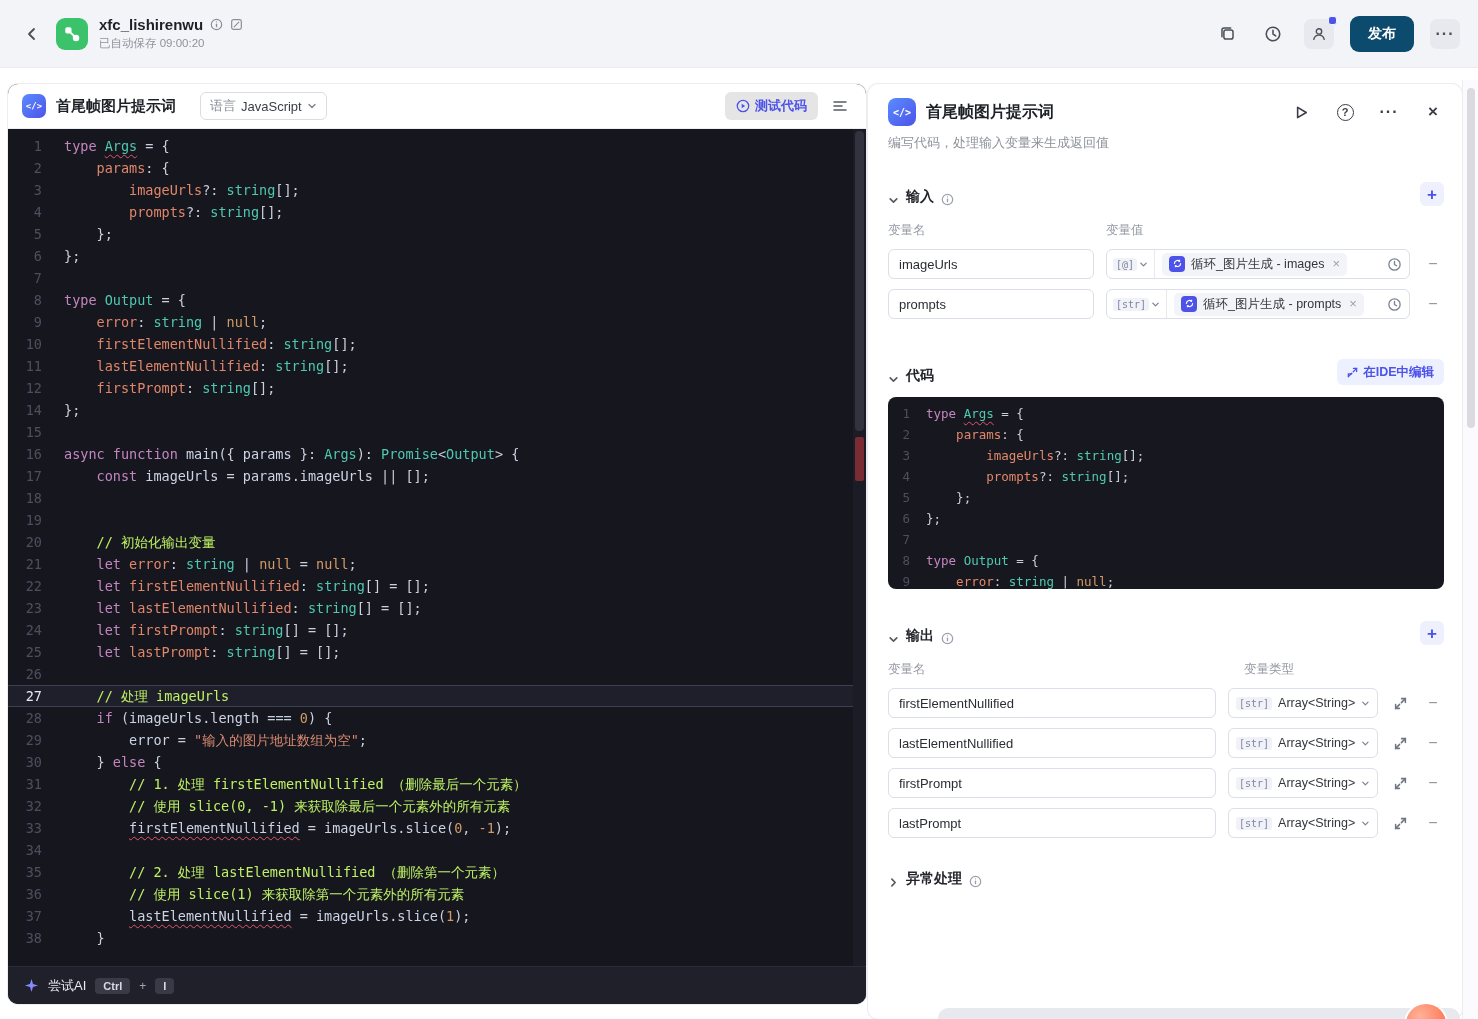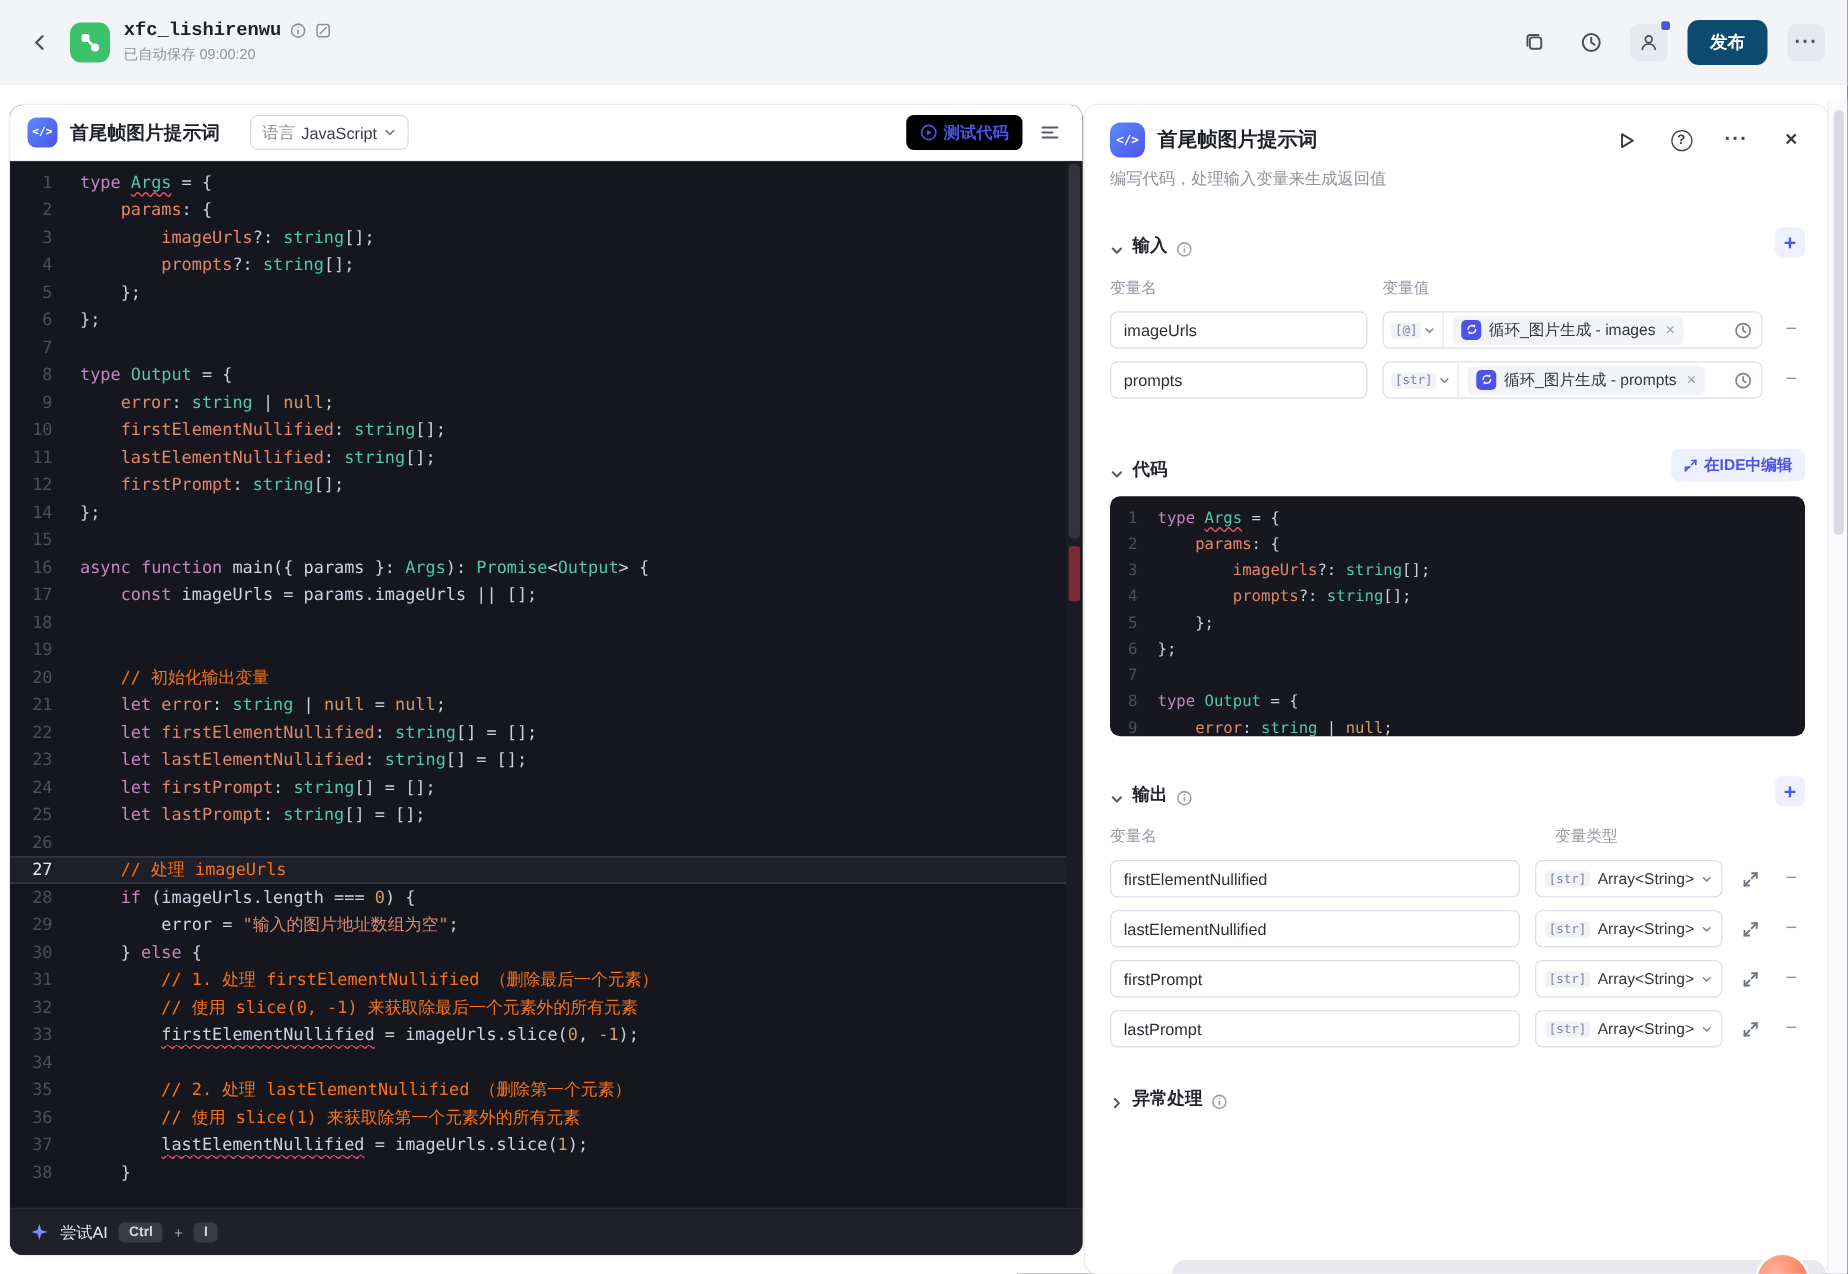--- a/index.html
+++ b/index.html
@@ -7,51 +7,51 @@
   body{font-family:"Liberation Sans","DejaVu Sans",sans-serif;background:#ffffff;position:relative;color:#23252b;}
   svg{display:block;}
   button{border:none;background:transparent;cursor:pointer;font-family:inherit;}
   input{font-family:inherit;outline:none;}
 
   
   .topbar{position:absolute;left:0;top:0;width:1478px;height:68px;background:#f3f4f7;border-bottom:1px solid #ebecf0;display:flex;align-items:center;padding:0 18px;}
   .back-btn{width:28px;height:28px;display:flex;align-items:center;justify-content:center;border-radius:6px;color:#494e57;}
   .app-logo{width:32px;height:32px;border-radius:9px;background:#3bc26b;display:flex;align-items:center;justify-content:center;margin-left:10px;}
   .title-block{margin-left:11px;display:flex;flex-direction:column;gap:3px;}
-  .title-row{display:flex;align-items:center;gap:7px;font-family:Liberation Mono, monospace;}
+  .title-row{display:flex;align-items:center;gap:7px;}
   .doc-title{font-size:15px;font-weight:700;color:#1d2026;}
   .t-icon{color:#8b9097;display:flex;align-items:center;}
   .autosave{font-size:11.5px;color:#8d929b;}
   .topbar-right{margin-left:auto;display:flex;align-items:center;gap:16px;}
   .tb-icon{color:#494e57;display:flex;align-items:center;justify-content:center;width:30px;height:30px;border-radius:7px;}
   .tb-boxed{background:#e8e9ee;position:relative;}
   .tb-badge{position:absolute;top:-3px;right:-3px;width:9px;height:9px;border-radius:3px;background:#4d53e8;border:1.5px solid #f3f4f7;}
   .publish-btn{height:36px;min-width:64px;padding:0 18px;background:#0c4a6e;color:#fff;font-size:14px;font-weight:600;border-radius:9px;}
   .more-btn{font-size:16px;font-weight:700;color:#494e57;letter-spacing:1px;}
 
   
   .editor-panel{position:absolute;left:8px;top:84px;width:858px;height:920px;border-radius:10px;overflow:hidden;display:flex;flex-direction:column;box-shadow:0 0 0 1px #ececf1;background:#16161f;}
   .editor-header{height:45px;background:#ffffff;display:flex;align-items:center;gap:10px;padding:0 14px;border-bottom:1px solid #eceef2;}
   .node-icon{width:24px;height:24px;border-radius:7px;background:linear-gradient(135deg,#5a8cff,#4d53e8);color:#fff;font-size:9px;font-weight:700;display:flex;align-items:center;justify-content:center;font-family:"DejaVu Sans Mono",monospace;flex:none;}
   .editor-title{font-size:15px;font-weight:700;color:#1d2026;}
   .lang-select{margin-left:14px;height:28px;border:1px solid #dadce3;border-radius:6px;display:flex;align-items:center;gap:5px;padding:0 9px;background:#fff;font-size:13px;}
   .lang-prefix{color:#848993;}
   .lang-value{color:#3a3e46;}
   .flex-sp{flex:1;}
-  .test-btn{height:28px;border-radius:6px;background:#000000;color:#4d53e8;font-size:13px;font-weight:600;display:flex;align-items:center;gap:5px;padding:0 11px;}
+  .test-btn{height:28px;border-radius:6px;background:#e5e5e5;color:#4d53e8;font-size:13px;font-weight:600;display:flex;align-items:center;gap:5px;padding:0 11px;}
   .list-btn{color:#565b64;display:flex;align-items:center;padding:0 4px;}
 
   .code-area{flex:1;position:relative;overflow:hidden;background:#16161f;padding-top:6px;}
   .code-lines{font-family:"DejaVu Sans Mono",monospace;font-size:13.5px;line-height:22px;}
   .cl{display:flex;white-space:pre;}
   .cl .ln{width:56px;flex:none;text-align:right;padding-right:22px;color:#4c4f5e;user-select:none;}
   .cl .ct{color:#c9d0de;}
   .cl.active{background:rgba(108,118,152,.10);box-shadow:inset 0 1px 0 rgba(128,138,170,.30), inset 0 -1px 0 rgba(128,138,170,.30);}
   .cl.active .ln{color:#e7e9f2;}
-  .c-comment{color:#f97316;}
+  .c-comment{color:#bef264;}
   .c-str{color:#d98a70;}
   .c-kw{color:#c586c0;}
   .c-type{color:#4ec9b0;}
   .c-null,.c-num{color:#d19a66;}
   .c-prop{color:#e0876a;}
   .c-id{color:#ccd4e4;}
   .c-squig{text-decoration:underline wavy #e0556a;text-decoration-skip-ink:none;text-underline-offset:3px;text-decoration-thickness:1px;}
 
   .ed-scrollbar{position:absolute;right:0;top:0;bottom:0;width:13px;background:#1c1c26;}
   .ed-thumb{position:absolute;left:2px;top:2px;width:9px;height:300px;border-radius:4px;background:#33333f;}

